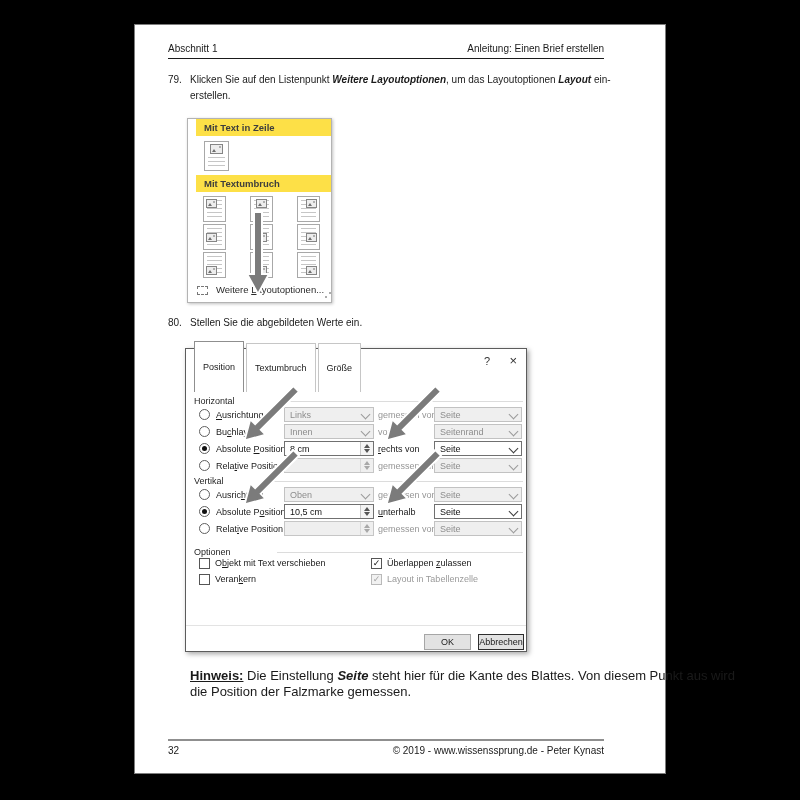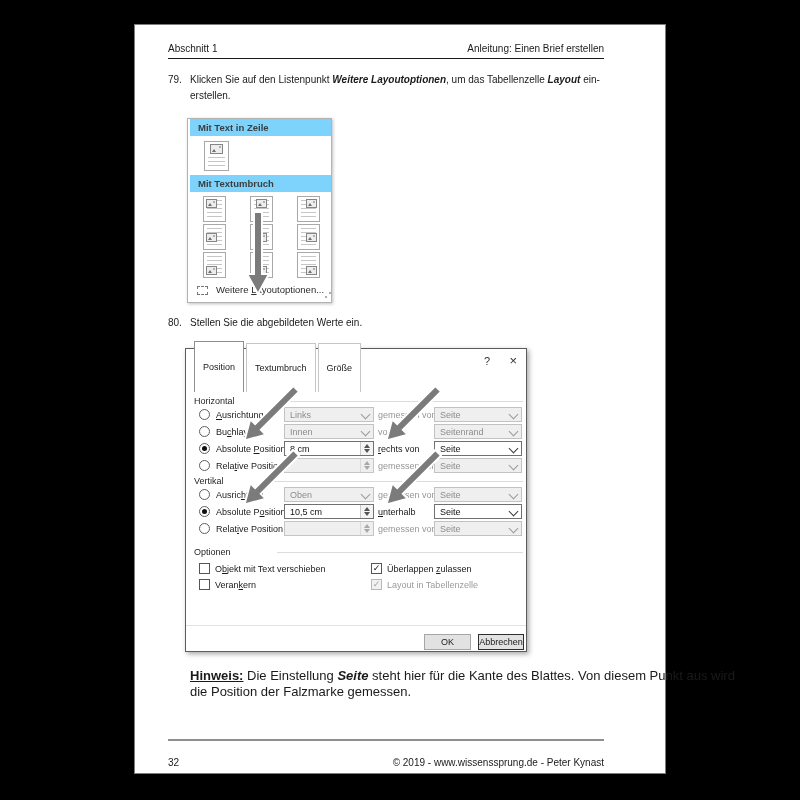--- a/index.html
+++ b/index.html
@@ -7,27 +7,27 @@
        font-family:"Liberation Sans",sans-serif;color:#1a1a1a;}
   .page{position:absolute;left:135px;top:25px;width:530px;height:748px;background:#fff;
         box-shadow:0 0 0 1px #7d7d7d;}
   .content{position:absolute;left:33px;width:436px;top:0;height:100%;}
   .pheader{position:absolute;top:18px;left:0;right:0;display:flex;justify-content:space-between;
            font-size:10px;padding-bottom:4px;border-bottom:1px solid #1a1a1a;}
   .step{position:absolute;font-size:10px;line-height:16px;white-space:nowrap;padding-left:22px;}
   .step .num{display:inline-block;width:22px;margin-left:-22px;}
   #step79{top:47px;} #step80{top:290px;}
   .hinweis{position:absolute;top:643px;left:22px;font-size:13px;line-height:16px;white-space:nowrap;}
-  .pfooter{position:absolute;top:714px;left:0;right:0;border-top:2px solid #8f8f8f;padding-top:16px;
+  .pfooter{position:absolute;top:714px;left:0;right:0;border-top:2px solid #8f8f8f;padding-top:4px;
            display:flex;justify-content:space-between;font-size:10px;}
 
   
   .panel{position:absolute;left:52px;top:93px;width:145px;height:185px;background:#fff;
          border:1px solid #b3b3b3;box-shadow:1px 1px 3px rgba(0,0,0,.25);box-sizing:border-box;}
-  .band{position:absolute;left:2px;right:0;height:17px;background:#7dd3fc;font-size:9.5px;
+  .band{position:absolute;left:8px;right:0;height:17px;background:#fde047;font-size:9.5px;
         font-weight:bold;color:#3d3d3d;line-height:17px;padding-left:8px;box-sizing:border-box;}
   #band1{top:0;} #band2{top:56px;}
   #inline-slot{position:absolute;left:16px;top:22px;}
   #wrap-grid{position:absolute;left:15px;top:77px;display:grid;
              grid-template-columns:repeat(3,23px);gap:2px 24px;}
   .thumb{width:23px;height:26px;border:1px solid #a8a8a8;background:#fff;position:relative;box-sizing:border-box;}
   .thumb.big{width:25px;height:30px;}
   .tlines{position:absolute;left:3px;right:3px;top:3px;bottom:3px;
           background:repeating-linear-gradient(to bottom,#c6c6c6 0,#c6c6c6 1px,transparent 1px,transparent 4px);}
   .thumb.big .tlines{top:15px;}
@@ -84,21 +84,21 @@
   .spin-btns{position:absolute;right:0;top:0;bottom:0;width:12px;border-left:1px solid #c9c9c9;background:#f4f4f4;}
   .spin-btns i{position:absolute;left:3px;width:0;height:0;border-left:3px solid transparent;border-right:3px solid transparent;}
   .spin-btns .up{top:2px;border-bottom:4px solid #555;}
   .spin-btns .dn{bottom:2px;border-top:4px solid #555;}
   .spin.dis{background:#efefef;border-color:#c6c6c6;}
   .spin.dis .spin-btns{background:#efefef;border-left-color:#dadada;}
   .spin.dis .up{border-bottom-color:#a8a8a8;} .spin.dis .dn{border-top-color:#a8a8a8;}
   .opt-group{margin-top:8px;}
   .cb-grid{display:grid;grid-template-columns:172px auto;grid-template-rows:16px 16px;
            grid-auto-flow:column;padding-left:5px;}
-  .cb-item{display:flex;align-items:flex-end;gap:5px;}
+  .cb-item{display:flex;align-items:flex-start;gap:5px;}
   .cb{width:11px;height:11px;border:1px solid #555;background:#fff;box-sizing:border-box;
       font-size:9px;line-height:9px;text-align:center;color:#111;flex:none;}
   .cb-item.dis{color:#9b9b9b;}
   .cb-item.dis .cb{border-color:#b9b9b9;background:#f1f1f1;color:#a3a3a3;}
   .btn-sep{position:absolute;left:0;right:0;top:276px;height:1px;background:#e3e3e3;}
   .dlg-btn{position:absolute;top:285px;height:16px;background:#e2e2e2;border:1px solid #a6a6a6;
            font-size:9px;text-align:center;line-height:14px;box-sizing:border-box;}
   #btn-ok{left:238px;width:47px;}
   #btn-cancel{left:292px;width:46px;border:1.5px solid #2e2e2e;}
 </style>
@@ -107,21 +107,21 @@
 
 <div class="page">
   <div class="content">
 
     <div class="pheader">
       <span>Abschnitt 1</span>
       <span>Anleitung: Einen Brief erstellen</span>
     </div>
 
     <div class="step" id="step79">
-      <span class="num">79.</span><span><span>Klicken Sie auf den Listenpunkt </span><span style="font-weight: bold; font-style: italic;">Weitere Layoutoptionen</span><span>, um das Tabellenzelle </span><span style="font-weight: bold; font-style: italic;">Layout</span><span> ein-</span><br><span>erstellen.</span></span>
+      <span class="num">79.</span><span><span>Klicken Sie auf den Listenpunkt </span><span style="font-weight: bold; font-style: italic;">Weitere Layoutoptionen</span><span>, um das Layoutoptionen </span><span style="font-weight: bold; font-style: italic;">Layout</span><span> ein-</span><br><span>erstellen.</span></span>
     </div>
 
     <div class="step" id="step80">
       <span class="num">80.</span><span><span>Stellen Sie die abgebildeten Werte ein.</span></span>
     </div>
 
     <div class="hinweis">
       <span><span style="font-weight: bold; text-decoration: underline;">Hinweis:</span><span> Die Einstellung </span><span style="font-weight: bold; font-style: italic;">Seite</span><span> steht hier für die Kante des Blattes. Von diesem Punkt aus wird</span><br><span>die Position der Falzmarke gemessen.</span></span>
     </div>
 

